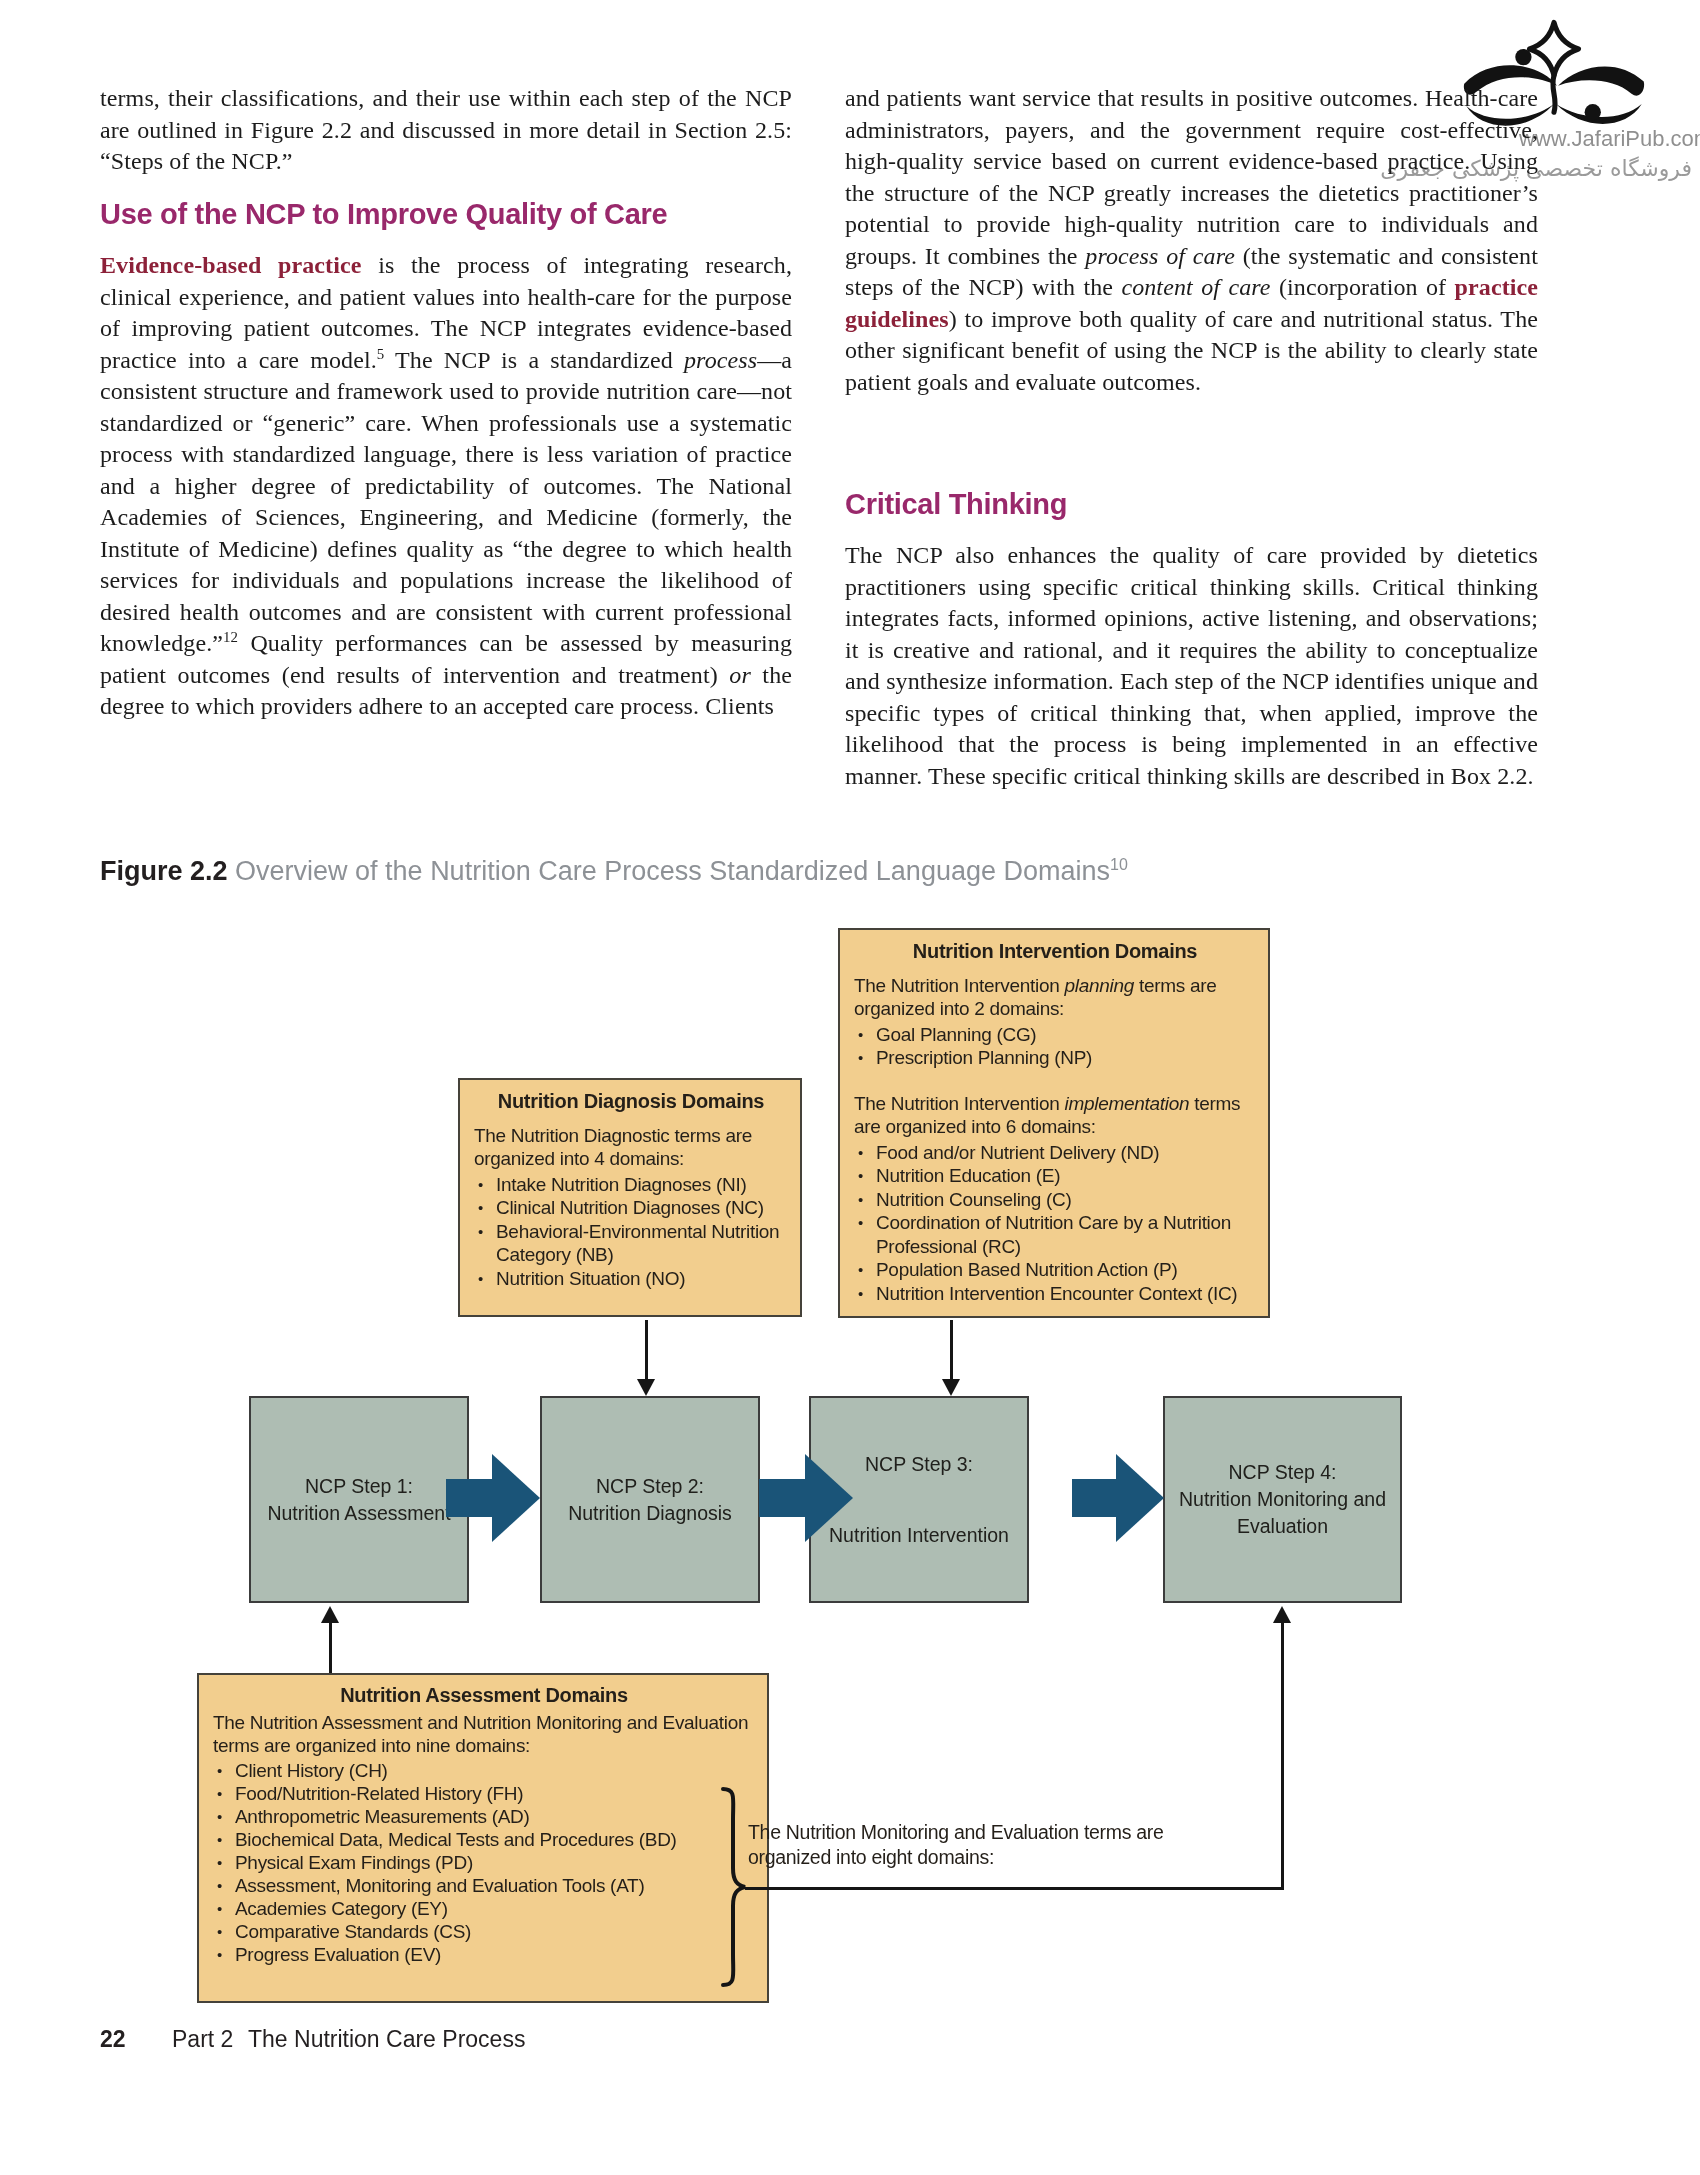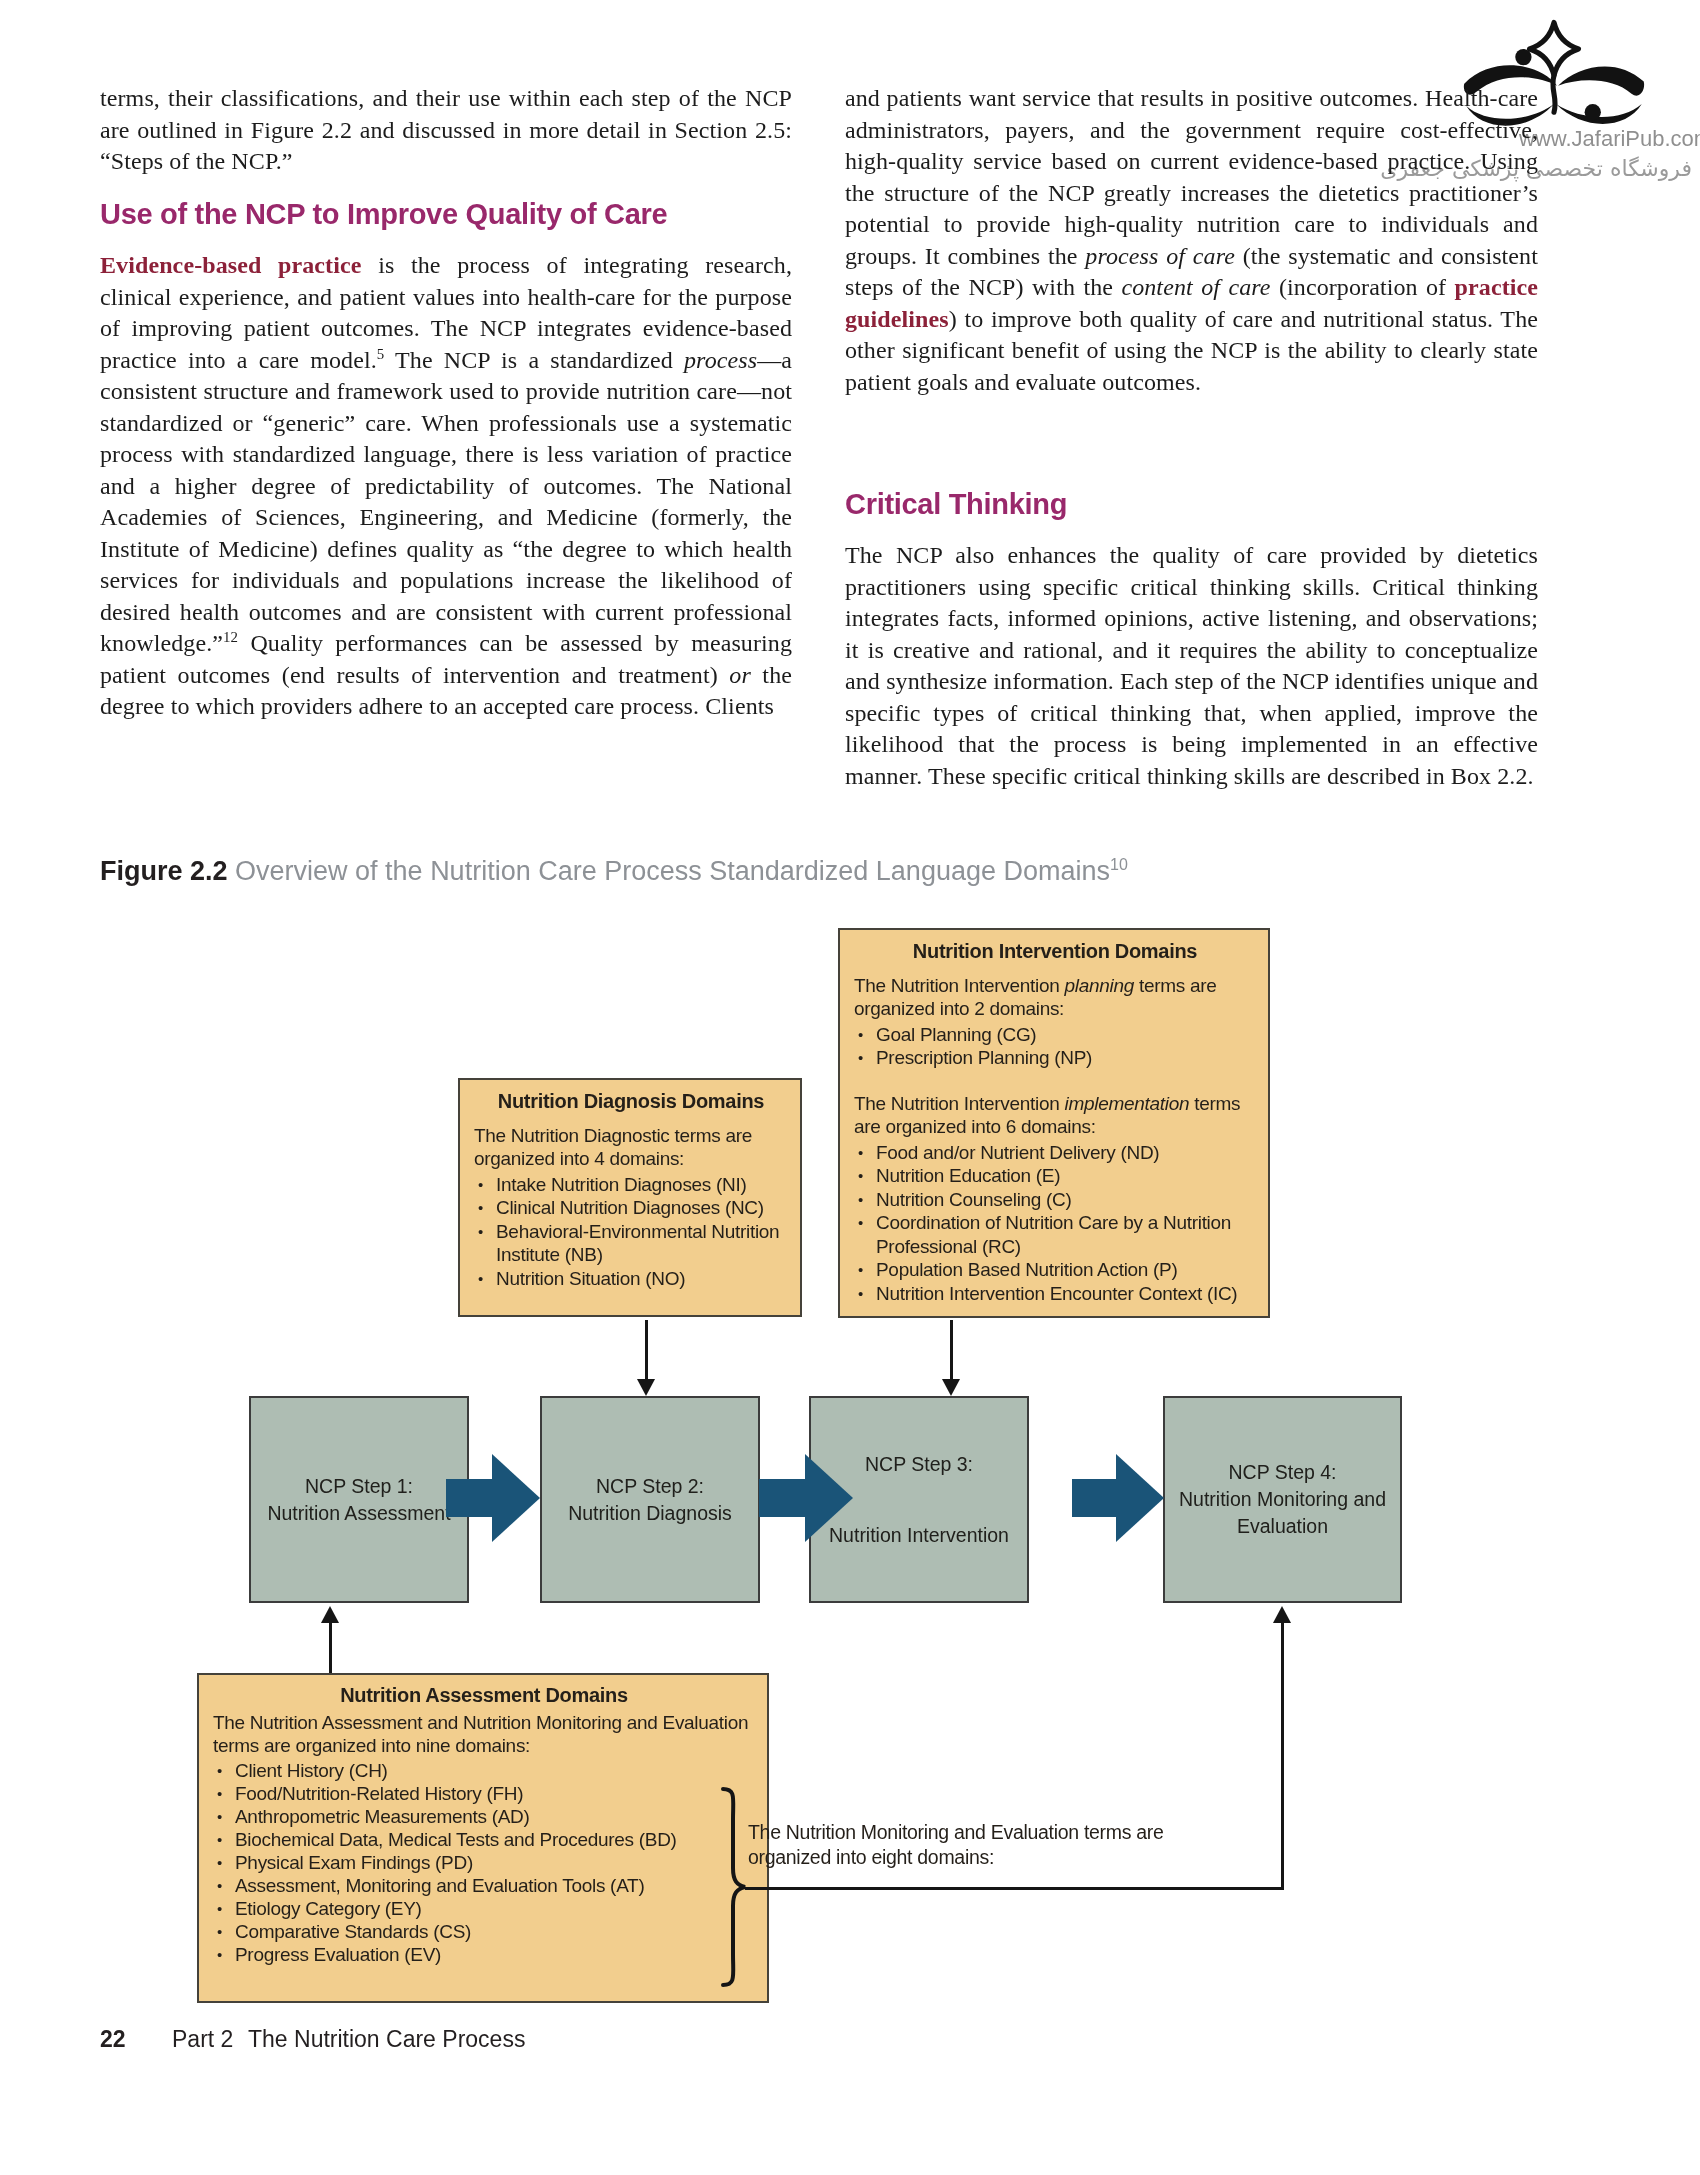--- a/index.html
+++ b/index.html
@@ -155,21 +155,21 @@
         <div class="bl">
           <span class="dot">•</span>
           <span class="bt">Intake Nutrition Diagnoses (NI)</span>
         </div>
         <div class="bl">
           <span class="dot">•</span>
           <span class="bt">Clinical Nutrition Diagnoses (NC)</span>
         </div>
         <div class="bl">
           <span class="dot">•</span>
-          <span class="bt">Behavioral-Environmental Nutrition Institute (NB)</span>
+          <span class="bt">Behavioral-Environmental Nutrition Category (NB)</span>
         </div>
         <div class="bl">
           <span class="dot">•</span>
           <span class="bt">Nutrition Situation (NO)</span>
         </div>
       </div>
   </div>
 
   <div class="conn-v" style="left:645px;top:1320px;height:60px;"></div>
   <div class="tri-down" style="left:637px;top:1379px;"></div>
@@ -232,21 +232,21 @@
         <div class="bl">
           <span class="dot">•</span>
           <span class="bt">Physical Exam Findings (PD)</span>
         </div>
         <div class="bl">
           <span class="dot">•</span>
           <span class="bt">Assessment, Monitoring and Evaluation Tools (AT)</span>
         </div>
         <div class="bl">
           <span class="dot">•</span>
-          <span class="bt">Etiology Category (EY)</span>
+          <span class="bt">Academies Category (EY)</span>
         </div>
         <div class="bl">
           <span class="dot">•</span>
           <span class="bt">Comparative Standards (CS)</span>
         </div>
         <div class="bl">
           <span class="dot">•</span>
           <span class="bt">Progress Evaluation (EV)</span>
         </div>
       </div>

